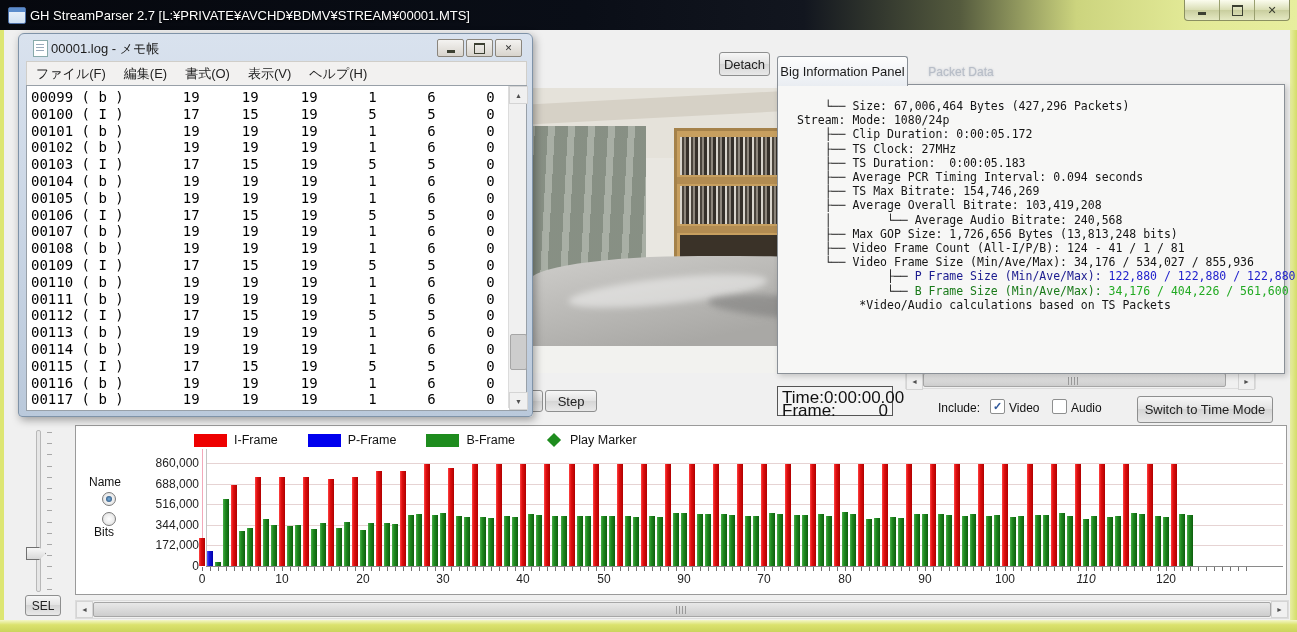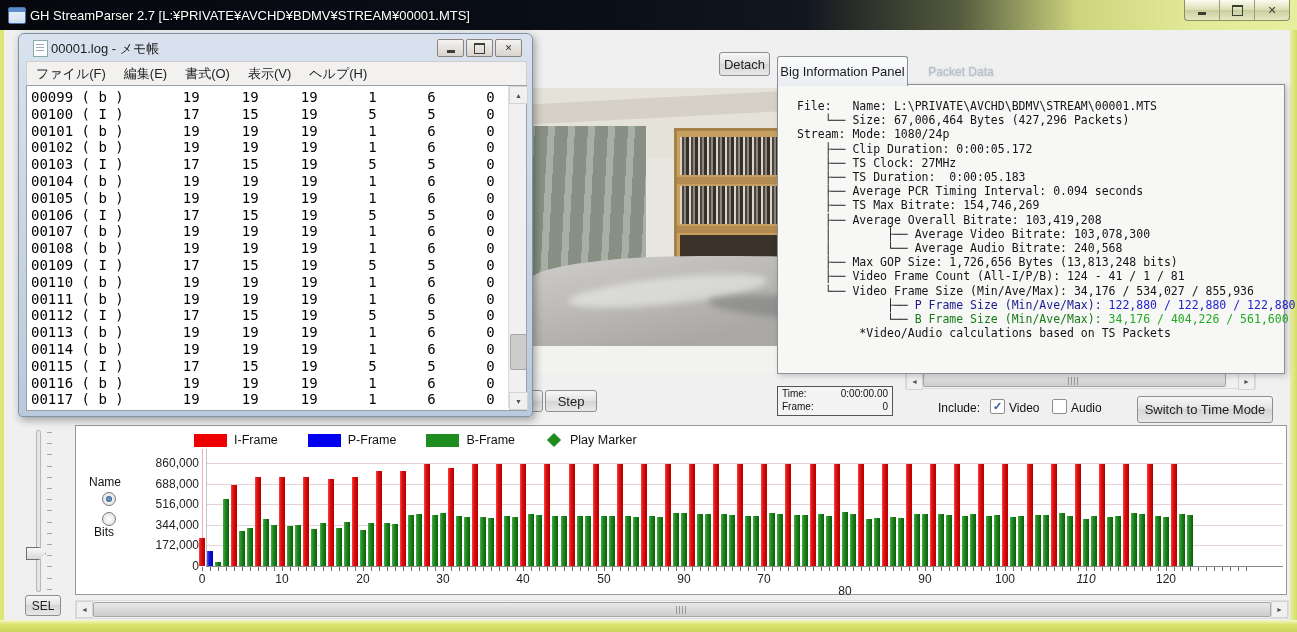--- a/index.html
+++ b/index.html
@@ -95,21 +95,21 @@
   .sb-arrow{position:absolute;top:0;width:15px;height:100%;display:flex;align-items:center;justify-content:center;
     font-size:7px;color:#505050;background:#f0f0f0;border:1px solid #d4d4d4;}
   .sb-thumb{position:absolute;top:1px;height:12px;background:linear-gradient(#e8e8e8,#cdcdcd);
     border:1px solid #a6a6a6;border-radius:2px;}
   .sb-grip{position:absolute;top:3px;width:12px;height:8px;
     background:repeating-linear-gradient(90deg,#9a9a9a 0 1px,transparent 1px 3px);}
 
   
   .hiddenbtn{left:505px;top:390px;width:36px;height:20px;z-index:2;}
   .stepbtn{left:545px;top:390px;width:50px;height:20px;z-index:2;}
-  .tfbox{left:777px;top:386px;width:114px;height:28px;border:1px solid #555;background:#f4f4f4;font-size:10px;color:#111;}
+  .tfbox{left:777px;top:386px;width:114px;height:28px;border:1px solid #555;background:#f4f4f4;font-size:17px;color:#111;}
   .tfrow{position:absolute;left:4px;right:4px;height:13px;display:flex;justify-content:space-between;}
   .inc-label{font-size:12px;color:#111;}
   .checkbox{width:13px;height:13px;background:#fff;border:1px solid #8e8f8f;border-radius:2px;
     display:flex;align-items:center;justify-content:center;font-size:11px;color:#31599b;font-weight:bold;line-height:1;}
   .switchbtn{left:1137px;top:396px;width:134px;height:25px;font-size:13px;}
 
   
   .chart{left:75px;top:425px;width:1210px;height:168px;background:#fff;border:1px solid #9a9a9a;z-index:2;}
   .legend{left:118px;top:7px;display:flex;align-items:center;gap:30px;font-size:12.5px;color:#111;}
   .lg-item{display:flex;align-items:center;gap:7px;}
@@ -176,30 +176,28 @@
     <div class="abs ph-cap"></div>
     <div class="abs ph-bed"></div>
     <div class="abs ph-strip"></div>
   </div>
 
   <div class="abs btn detach">Detach</div>
   <div class="abs tab-active">Big Information Panel</div>
   <div class="abs tab-inactive">Packet Data</div>
   <div class="abs ip-body">
     <div class="abs ip-text">
-        <div class="ip-line"><span class="c-k">File:   Name: L:\PRIVATE\AVCHD\BDMV\STREAM\00001.MTS</span></div>
         <div class="ip-line"><span class="c-k">    └── Size: 67,006,464 Bytes (427,296 Packets)</span></div>
         <div class="ip-line"><span class="c-k">Stream: Mode: 1080/24p</span></div>
         <div class="ip-line"><span class="c-k">    ├── Clip Duration: 0:00:05.172</span></div>
         <div class="ip-line"><span class="c-k">    ├── TS Clock: 27MHz</span></div>
         <div class="ip-line"><span class="c-k">    ├── TS Duration:  0:00:05.183</span></div>
         <div class="ip-line"><span class="c-k">    ├── Average PCR Timing Interval: 0.094 seconds</span></div>
         <div class="ip-line"><span class="c-k">    ├── TS Max Bitrate: 154,746,269</span></div>
         <div class="ip-line"><span class="c-k">    ├── Average Overall Bitrate: 103,419,208</span></div>
-        <div class="ip-line"><span class="c-k">    │        ├── Average Video Bitrate: 103,078,300</span></div>
         <div class="ip-line"><span class="c-k">    │        └── Average Audio Bitrate: 240,568</span></div>
         <div class="ip-line"><span class="c-k">    ├── Max GOP Size: 1,726,656 Bytes (13,813,248 bits)</span></div>
         <div class="ip-line"><span class="c-k">    ├── Video Frame Count (All-I/P/B): 124 - 41 / 1 / 81</span></div>
         <div class="ip-line"><span class="c-k">    └── Video Frame Size (Min/Ave/Max): 34,176 / 534,027 / 855,936</span></div>
         <div class="ip-line"><span class="c-k">             ├── </span><span class="c-b1">P Frame Size (Min/Ave/Max):</span><span class="c-b2"> 122,880 / 122,880 / 122,880</span></div>
         <div class="ip-line"><span class="c-k">             └── </span><span class="c-g1">B Frame Size (Min/Ave/Max):</span><span class="c-g2"> 34,176 / 404,226 / 561,600</span></div>
         <div class="ip-line"><span class="c-k">         *Video/Audio calculations based on TS Packets</span></div>
       </div>
   </div>
 
@@ -579,21 +577,21 @@
         <div class="xtick" style="left: 1162px; top: 141px;"></div>
         <div class="xtick" style="left: 1170px; top: 141px;"></div>
         <div class="xlab" style="left: 106px; top: 146px;">0</div>
         <div class="xlab" style="left: 186px; top: 146px;">10</div>
         <div class="xlab" style="left: 267px; top: 146px;">20</div>
         <div class="xlab" style="left: 347px; top: 146px;">30</div>
         <div class="xlab" style="left: 427px; top: 146px;">40</div>
         <div class="xlab" style="left: 508px; top: 146px;">50</div>
         <div class="xlab" style="left: 588px; top: 146px;">90</div>
         <div class="xlab" style="left: 668px; top: 146px;">70</div>
-        <div class="xlab" style="left: 749px; top: 146px; margin-top: 12px;">80</div>
+        <div class="xlab" style="left: 749px; top: 146px;">80</div>
         <div class="xlab" style="left: 829px; top: 146px;">90</div>
         <div class="xlab" style="left: 909px; top: 146px;">100</div>
         <div class="xlab" style="left: 990px; top: 146px; font-style: italic;">110</div>
         <div class="xlab" style="left: 1070px; top: 146px;">120</div>
       </div>
   </div>
 
   <div class="abs slider-track"></div>
   <div class="abs" id="slider-ticks">
       <div class="slider-tick" style="top: 432px;"></div>

